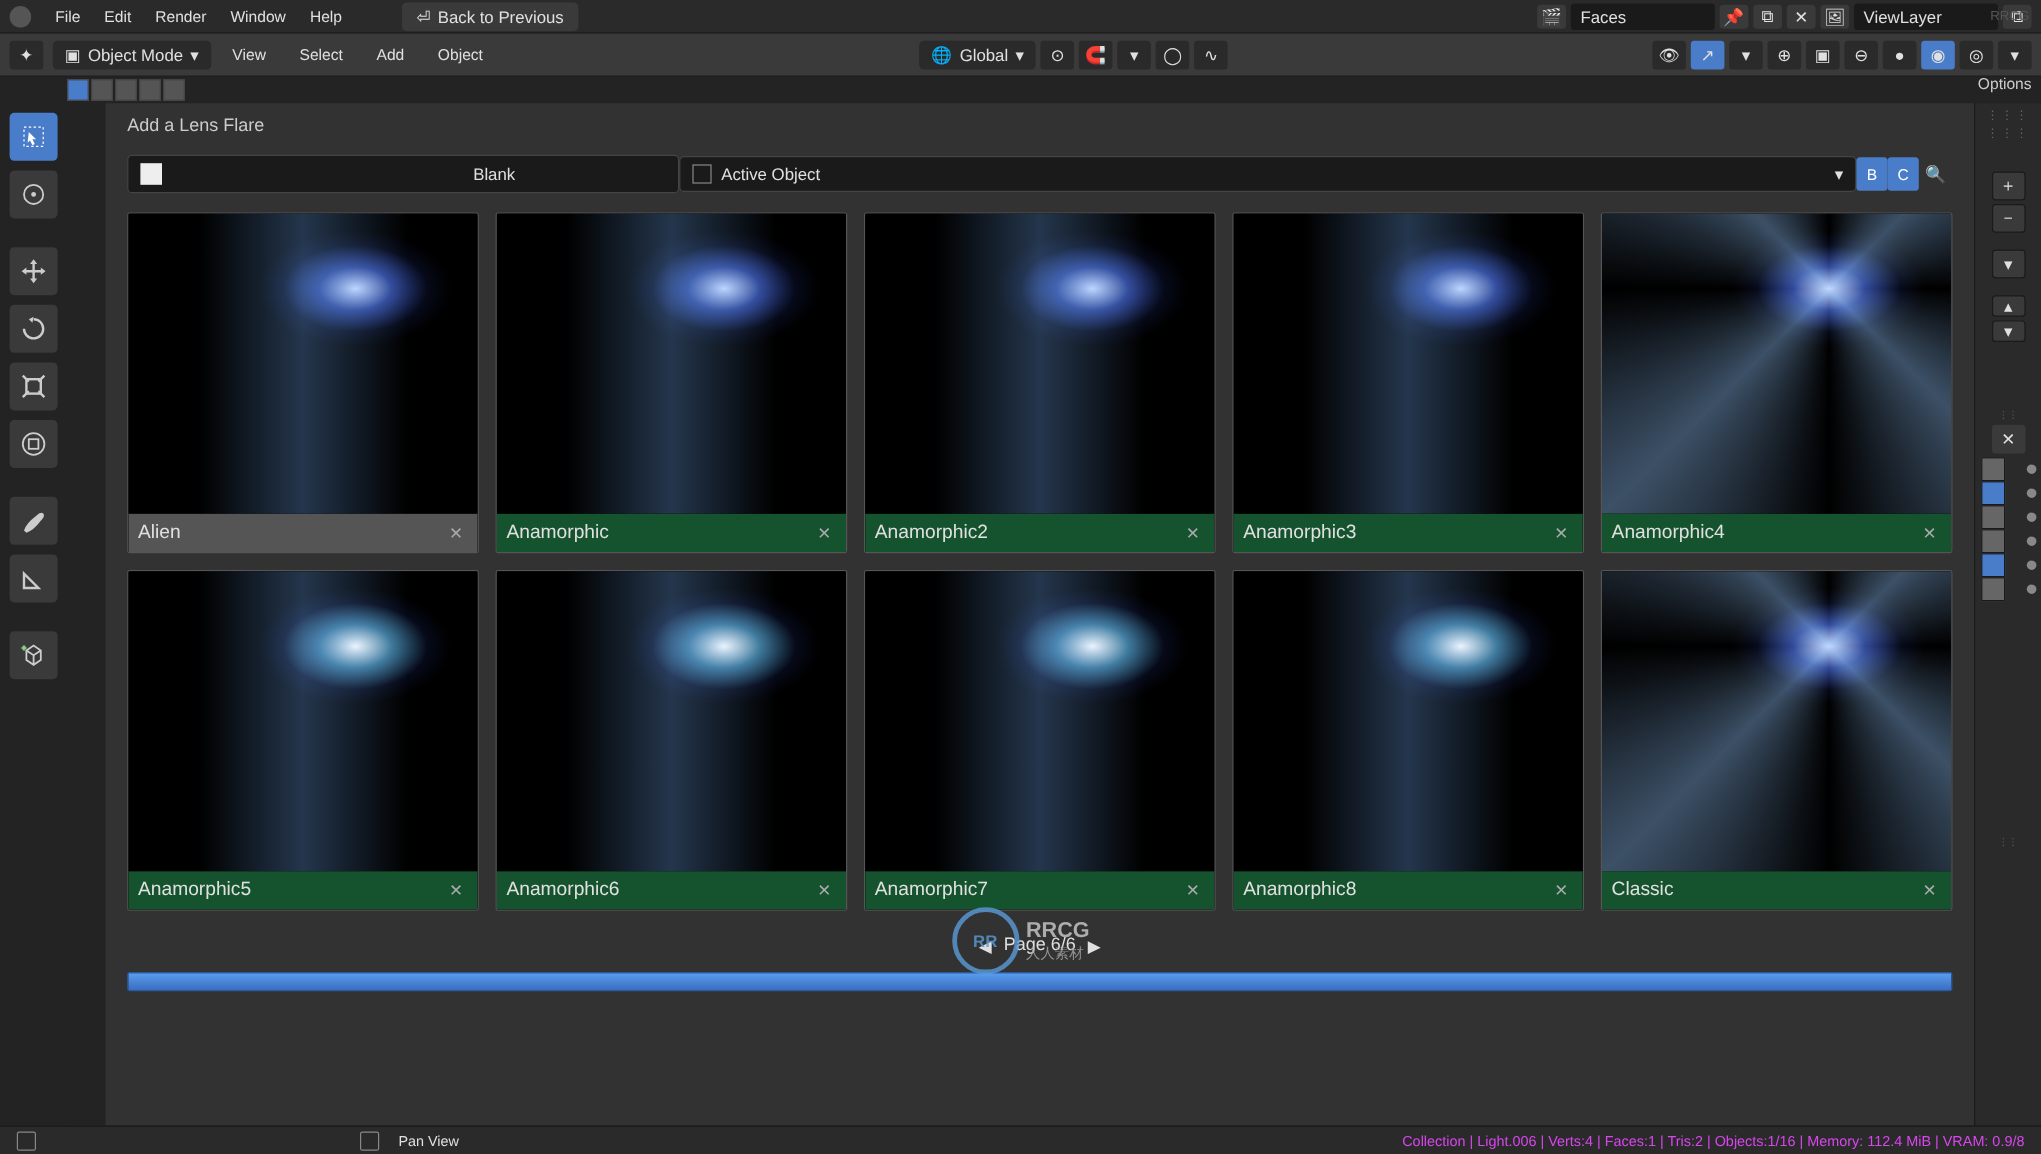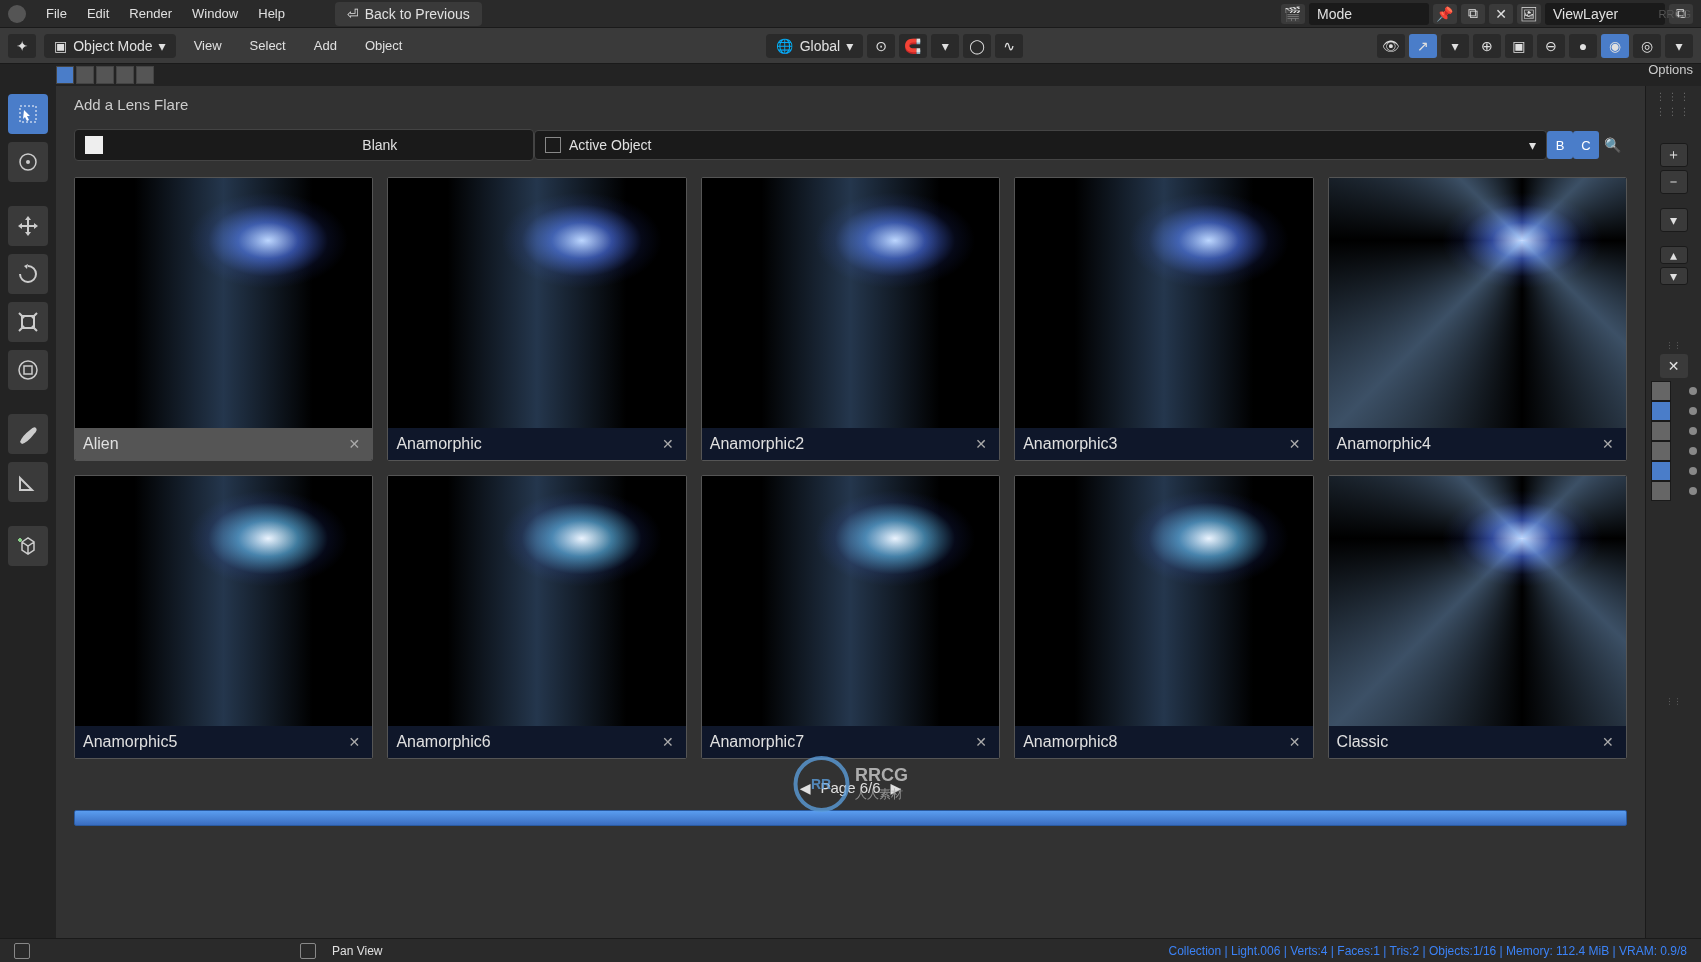--- a/index.html
+++ b/index.html
@@ -33,21 +33,21 @@
 .main-area { display: flex; height: calc(100% - 28px - 36px - 22px - 24px); }
 
 
 .left-tools { width: 56px; background: #232323; display: flex; flex-direction: column; padding: 8px; gap: 8px; }
 .left-tools .tool { width: 40px; height: 40px; background: #3a3a3a; border-radius: 4px; display: flex; align-items: center; justify-content: center; cursor: pointer; }
 .left-tools .tool.active { background: #4a7dc9; }
 .left-tools .tool svg { width: 24px; height: 24px; }
 .left-tools .spacer { height: 8px; }
 
 
-.content { flex: 1; background: #323232; display: flex; flex-direction: column; }
+.content { flex: 1; background: #323232; display: flex; flex-direction: column; margin-left: 32px; }
 
 
 .panel-header { padding: 10px 18px; font-size: 15px; color: #ccc; }
 
 
 .filter-bar { padding: 6px 18px; display: flex; gap: 0; align-items: center; }
 .filter-bar .blank-field { flex: 0 0 460px; background: #1a1a1a; padding: 6px 10px; border-radius: 4px; display: flex; align-items: center; gap: 8px; justify-content: center; border: 1px solid #444; }
 .filter-bar .blank-field .swatch { width: 18px; height: 18px; background: #eee; margin-right: auto; }
 .filter-bar .active-obj { flex: 1; background: #1a1a1a; padding: 6px 10px; border-radius: 4px; display: flex; align-items: center; gap: 8px; border: 1px solid #444; }
 .filter-bar .active-obj .swatch { width: 16px; height: 16px; border: 1px solid #888; }
@@ -55,21 +55,21 @@
 .filter-bar .letter-btn { width: 26px; height: 28px; background: #4a7dc9; color: #fff; border-radius: 3px; display: flex; align-items: center; justify-content: center; font-size: 13px; }
 .filter-bar .search-btn { width: 28px; height: 28px; display: flex; align-items: center; justify-content: center; }
 
 
 .flare-grid { padding: 10px 18px; display: grid; grid-template-columns: repeat(5, 1fr); gap: 14px; }
 .flare-item { border: 1px solid #555; border-radius: 2px; overflow: hidden; background: #000; }
 .flare-item .thumb { width: 100%; height: 250px; background: radial-gradient(ellipse 100px 60px at 65% 25%, rgba(200,220,255,1), rgba(80,120,255,0.6) 30%, rgba(20,30,80,0.3) 60%, #000 80%); position: relative; }
 .flare-item .thumb::after { content:''; position: absolute; inset:0; background: linear-gradient(90deg, transparent 20%, rgba(120,180,255,0.3) 50%, transparent 80%); }
 .flare-item.warm .thumb { background: radial-gradient(ellipse 100px 60px at 65% 25%, rgba(255,255,255,1), rgba(100,200,255,0.6) 30%, rgba(20,30,80,0.3) 60%, #000 80%); }
 .flare-item.star .thumb::after { background: conic-gradient(from 0deg at 65% 25%, transparent, rgba(150,200,255,0.4), transparent, rgba(150,200,255,0.4), transparent, rgba(150,200,255,0.4), transparent, rgba(150,200,255,0.4), transparent); }
-.flare-item .label-bar { height: 32px; background: #0f172a; display: flex; align-items: center; padding: 0 8px; }
+.flare-item .label-bar { height: 32px; background: #14532d; display: flex; align-items: center; padding: 0 8px; }
 .flare-item .label-bar .name { flex: 1; text-align: left; font-size: 16px; }
 .flare-item .label-bar .close { width: 20px; color: #aaa; cursor: pointer; text-align: center; }
 .flare-item.highlighted .label-bar { background: #555; }
 
 
 .pagination { padding: 10px 18px 6px; display: flex; align-items: center; justify-content: center; gap: 10px; font-size: 15px; font-weight: 500; }
 .pagination .arrow { cursor: pointer; font-size: 14px; }
 
 
 .progress-wrap { padding: 8px 18px 14px; }
@@ -83,21 +83,21 @@
 .right-sidebar .small-drag { width: 28px; height: 10px; color: #666; font-size: 8px; text-align: center; }
 .right-sidebar .close-btn { width: 28px; height: 24px; background: #3a3a3a; border-radius: 3px; display: flex; align-items: center; justify-content: center; }
 .right-sidebar .color-row { display: flex; width: 46px; height: 20px; align-items: center; justify-content: space-between; }
 .right-sidebar .color-swatch { width: 20px; height: 20px; border: 1px solid #1a1a1a; }
 .right-sidebar .dot { width: 8px; height: 8px; background: #888; border-radius: 50%; }
 
 
 .statusbar { position: absolute; bottom: 0; left: 0; right: 0; height: 24px; background: #2a2a2a; border-top: 1px solid #1a1a1a; display: flex; align-items: center; padding: 0 14px; font-size: 12px; gap: 30px; }
 .statusbar .icon-small { width: 16px; height: 16px; border: 1px solid #888; border-radius: 2px; }
 .statusbar .pan-group { display: flex; align-items: center; gap: 16px; margin-left: 240px; }
-.statusbar .right-info { margin-left: auto; color: #3b82f6; }
+.statusbar .right-info { margin-left: auto; color: #d946ef; }
 
 
 .watermark { position: absolute; top: 8px; right: 10px; color: #555; font-size: 11px; }
 .center-logo { position: absolute; bottom: 150px; left: 50%; transform: translateX(-50%); display: flex; align-items: center; gap: 6px; opacity: 0.8; z-index: 10; }
 .center-logo .circle { width: 56px; height: 56px; border: 4px solid #5a9bd8; border-radius: 50%; display: flex; align-items: center; justify-content: center; color: #5a9bd8; font-weight: bold; font-size: 14px; }
 .center-logo .txt { color: #ccc; font-weight: bold; font-size: 18px; }
 </style>
 </head>
 <body>
 
@@ -108,21 +108,21 @@
   <div class="menu-item">Render</div>
   <div class="menu-item">Window</div>
   <div class="menu-item">Help</div>
   <div class="back-btn">
     <span>⏎</span>
     <span>Back to Previous</span>
   </div>
   <div class="right-section">
     <div class="icon-btn">🎬</div>
     <div class="scene-field">
-      <span>Mode</span>
+      <span>Faces</span>
     </div>
     <div class="icon-btn">📌</div>
     <div class="icon-btn">⧉</div>
     <div class="icon-btn">✕</div>
     <div class="icon-btn">🖼</div>
     <div class="layer-field">
       <span>ViewLayer</span>
     </div>
     <div class="icon-btn">⧉</div>
   </div>

